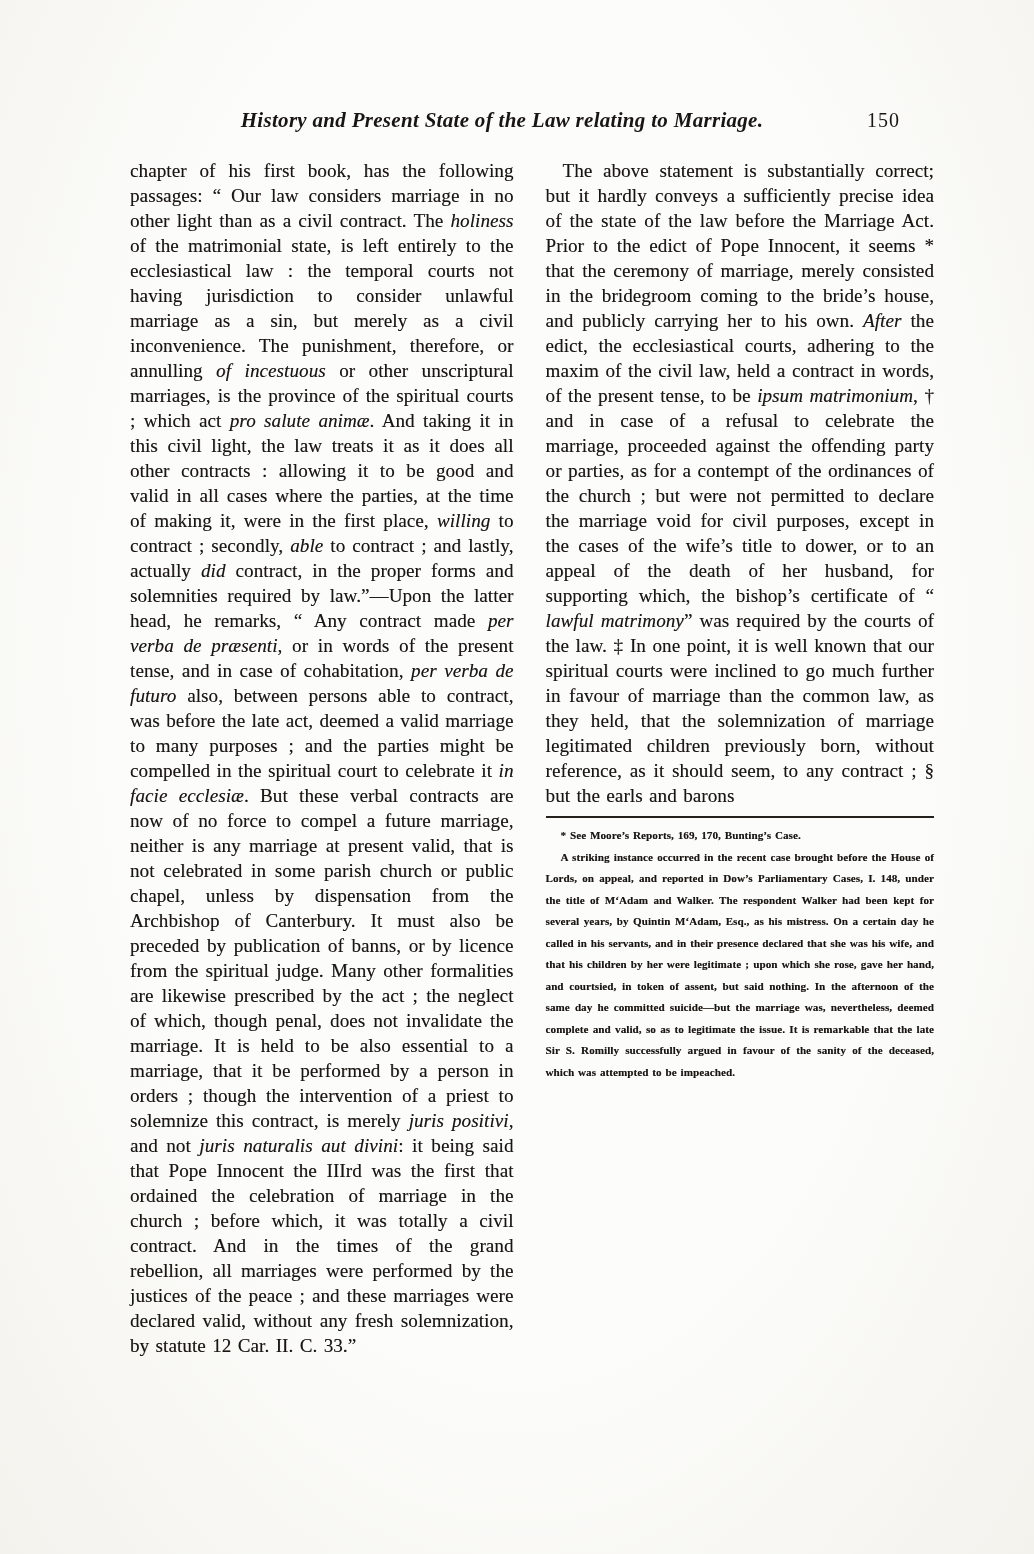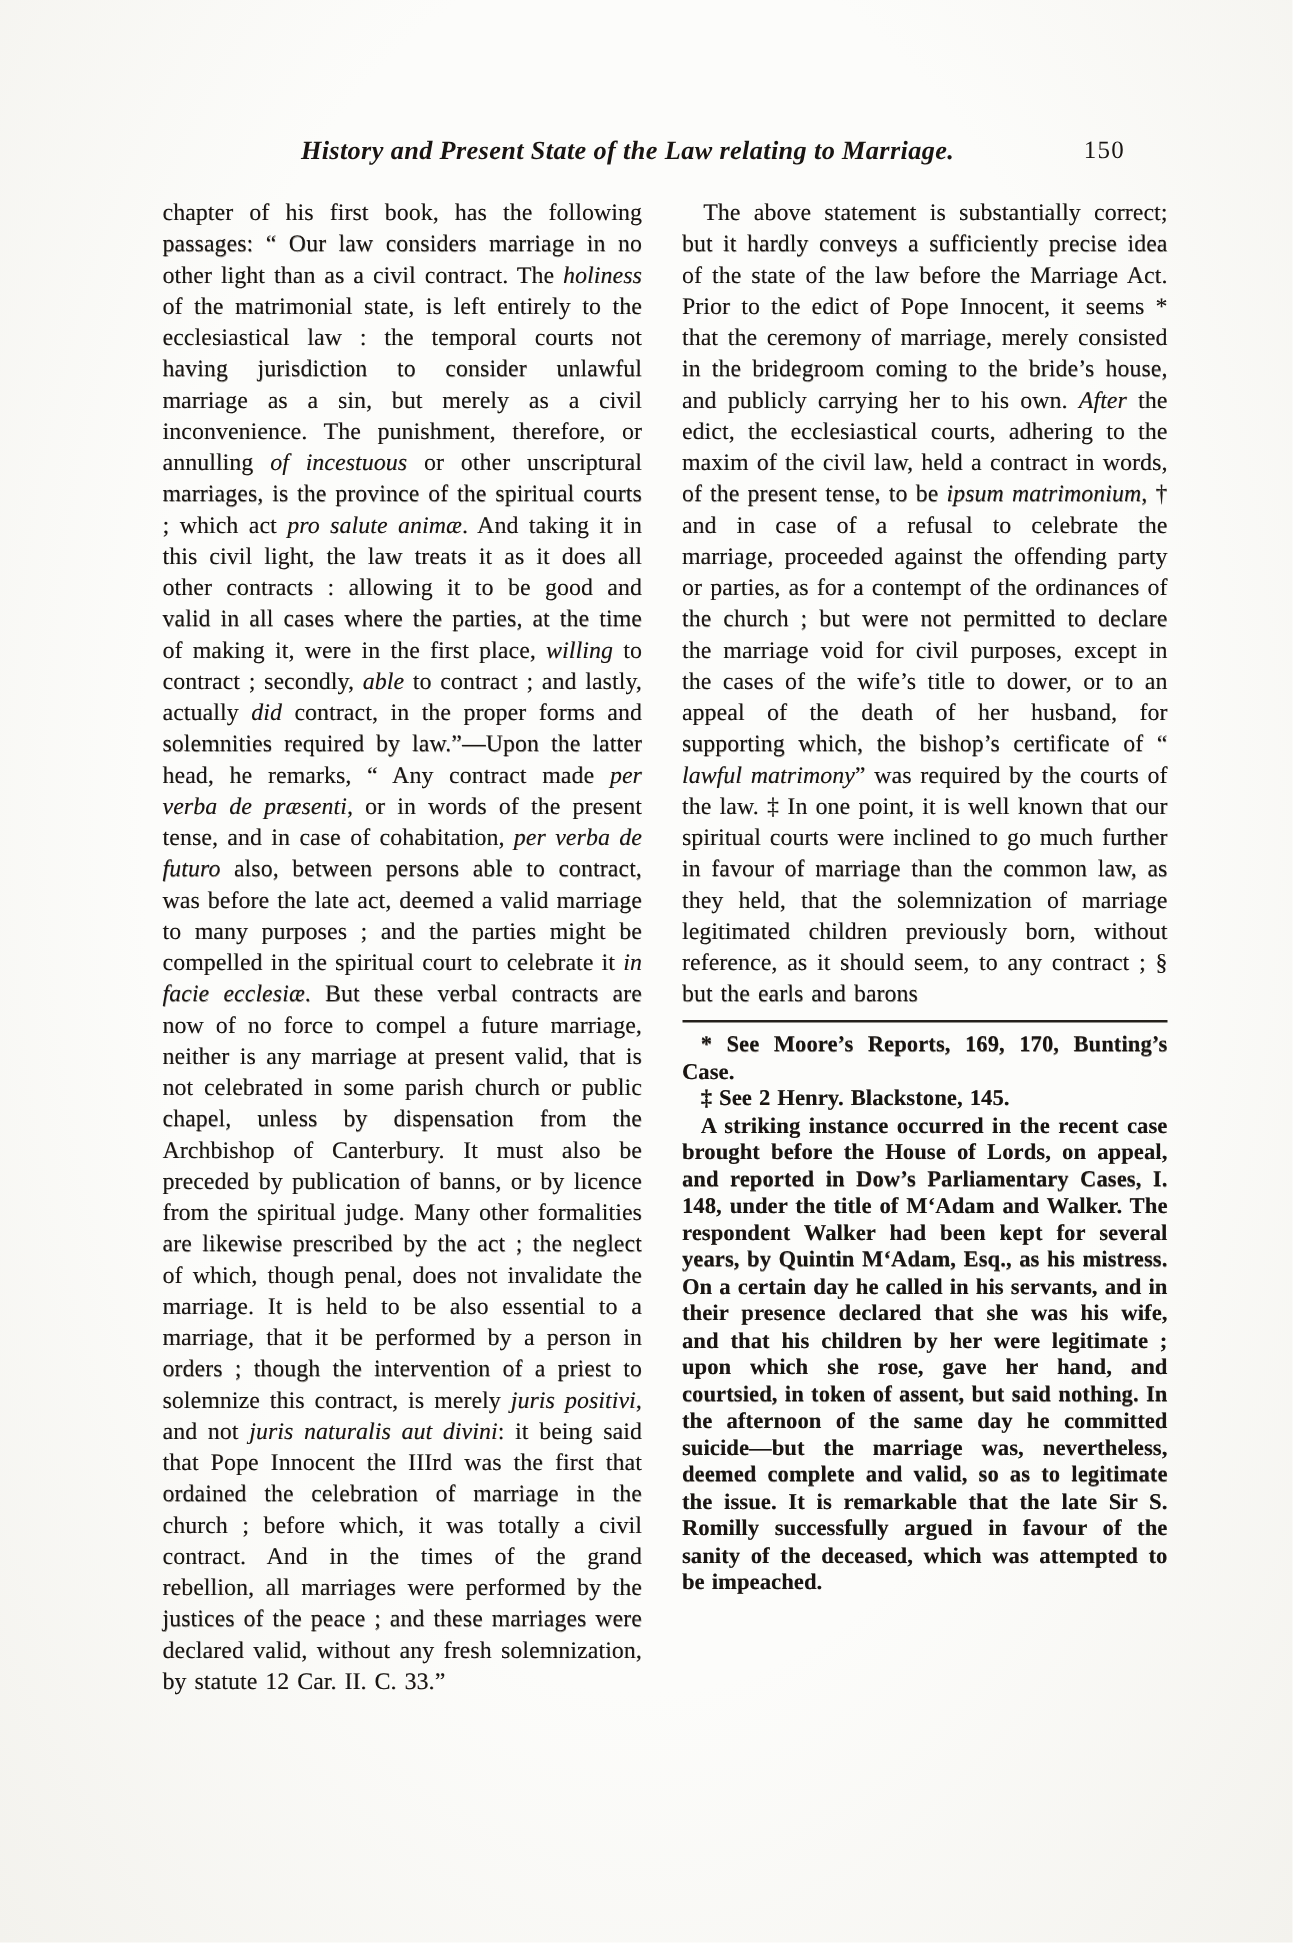--- a/index.html
+++ b/index.html
@@ -63,21 +63,21 @@
   }
   .para.indent { text-indent: 17px; }
   .para em { font-style: italic; }
   .footnote-rule {
     border: none;
     border-top: 2.5px solid #24201b;
     margin: 8px 0 7px 0;
     width: 100%;
   }
   .footnotes .para {
-    font-size: 18px;
+    font-size: 11px;
     line-height: 21.5px;
     font-weight: bold;
     word-spacing: 1px;
     text-shadow: 0.2px 0.2px 0.4px rgba(25, 18, 10, 0.5);
   }
   .footnotes .para.indent { text-indent: 15px; }
 </style>
 </head>
 <body>
 
@@ -94,19 +94,18 @@
         <p class="para"><span>chapter of his first book, has the following passages: “ Our law considers marriage in no other light than as a civil contract.  The </span><em>holiness</em><span> of the matrimonial state, is left entirely to the ecclesiastical law : the temporal courts not having jurisdiction to consider unlawful marriage as a sin, but merely as a civil inconvenience.  The punishment, therefore, or annulling </span><em>of incestuous</em><span> or other unscriptural marriages, is the province of the spiritual courts ; which act </span><em>pro salute animæ</em><span>.  And taking it in this civil light, the law treats it as it does all other contracts : allowing it to be good and valid in all cases where the parties, at the time of making it, were in the first place, </span><em>willing</em><span> to contract ; secondly, </span><em>able</em><span> to contract ; and lastly, actually </span><em>did</em><span> contract, in the proper forms and solemnities required by law.”—Upon the latter head, he remarks, “ Any contract made </span><em>per verba de præsenti</em><span>, or in words of the present tense, and in case of cohabitation, </span><em>per verba de futuro</em><span> also, between persons able to contract, was before the late act, deemed a valid marriage to many purposes ; and the parties might be compelled in the spiritual court to celebrate it </span><em>in facie ecclesiæ</em><span>.  But these verbal contracts are now of no force to compel a future marriage, neither is any marriage at present valid, that is not celebrated in some parish church or public chapel, unless by dispensation from the Archbishop of Canterbury.  It must also be preceded by publication of banns, or by licence from the spiritual judge.  Many other formalities are likewise prescribed by the act ; the neglect of which, though penal, does not invalidate the marriage.  It is held to be also essential to a marriage, that it be performed by a person in orders ; though the intervention of a priest to solemnize this contract, is merely </span><em>juris positivi</em><span>, and not </span><em>juris naturalis aut divini</em><span>: it being said that Pope Innocent the IIIrd was the first that ordained the celebration of marriage in the church ; before which, it was totally a civil contract.  And in the times of the grand rebellion, all marriages were performed by the justices of the peace ; and these marriages were declared valid, without any fresh solemnization, by statute 12 Car. II. C. 33.”</span></p>
       </section>
 
     <section class="col col-right">
       <div class="main-text">
           <p class="para indent"><span>The above statement is substantially correct; but it hardly conveys a sufficiently precise idea of the state of the law before the Marriage Act.  Prior to the edict of Pope Innocent, it seems * that the ceremony of marriage, merely consisted in the bridegroom coming to the bride’s house, and publicly carrying her to his own.  </span><em>After</em><span> the edict, the ecclesiastical courts, adhering to the maxim of the civil law, held a contract in words, of the present tense, to be </span><em>ipsum matrimonium</em><span>, † and in case of a refusal to celebrate the marriage, proceeded against the offending party or parties, as for a contempt of the ordinances of the church ; but were not permitted to declare the marriage void for civil purposes, except in the cases of the wife’s title to dower, or to an appeal of the death of her husband, for supporting which, the bishop’s certificate of “ </span><em>lawful matrimony</em><span>” was required by the courts of the law. ‡  In one point, it is well known that our spiritual courts were inclined to go much further in favour of marriage than the common law, as they held, that the solemnization of marriage legitimated children previously born, without reference, as it should seem, to any contract ; § but the earls and barons</span></p>
         </div>
       <hr class="footnote-rule">
       <div class="footnotes">
           <p class="para indent"><span>* See Moore’s Reports, 169, 170, Bunting’s Case.</span></p>
-          <p class="para indent"><span>‡ See 2 Henry.   Blackstone, 145.</span></p>
           <p class="para indent"><span>A striking instance occurred in the recent case brought before the House of Lords, on appeal, and reported in Dow’s Parliamentary Cases, I. 148, under the title of M‘Adam and Walker.  The respondent Walker had been kept for several years, by Quintin M‘Adam, Esq., as his mistress.  On a certain day he called in his servants, and in their presence declared that she was his wife, and that his children by her were legitimate ; upon which she rose, gave her hand, and courtsied, in token of assent, but said nothing.  In the afternoon of the same day he committed suicide—but the marriage was, nevertheless, deemed complete and valid, so as to legitimate the issue.  It is remarkable that the late Sir S. Romilly successfully argued in favour of the sanity of the deceased, which was attempted to be impeached.</span></p>
         </div>
     </section>
 
   </div>
 </div>
 
 </body></html>

